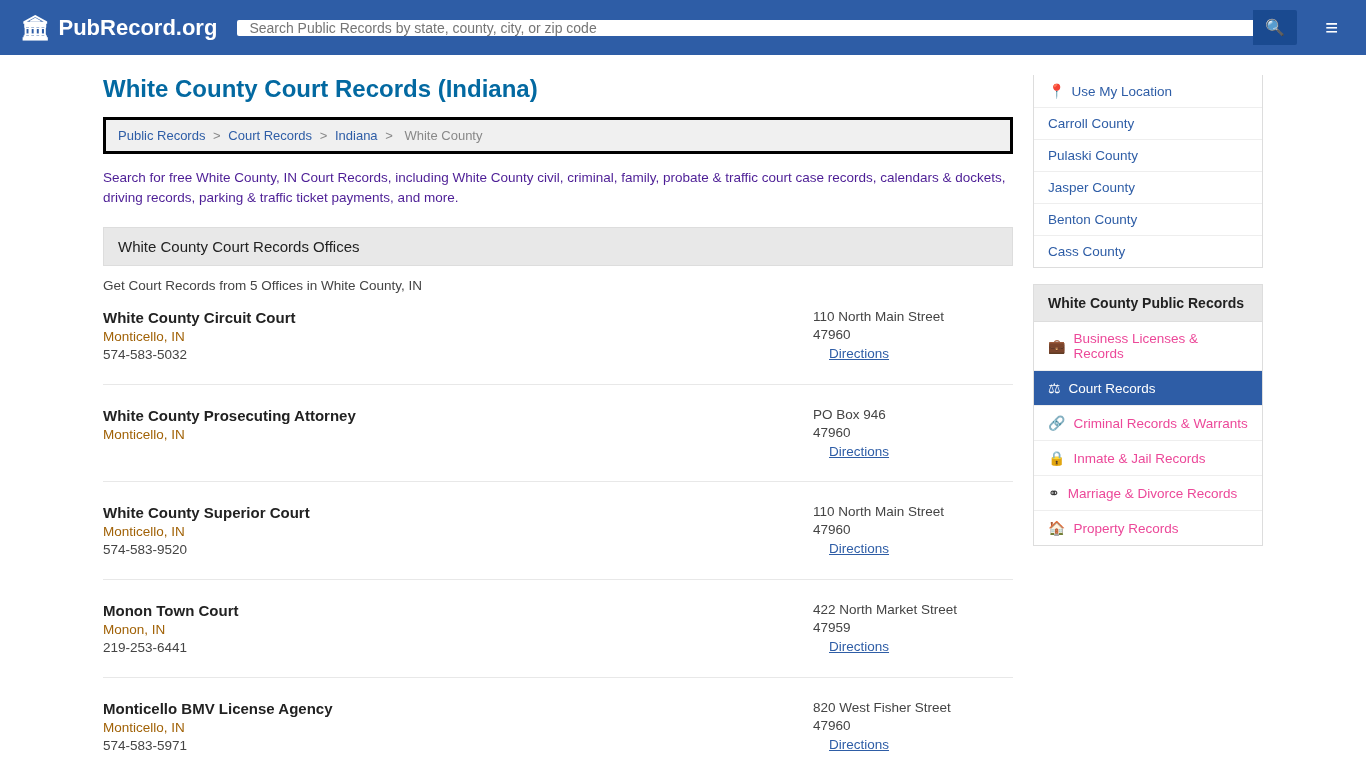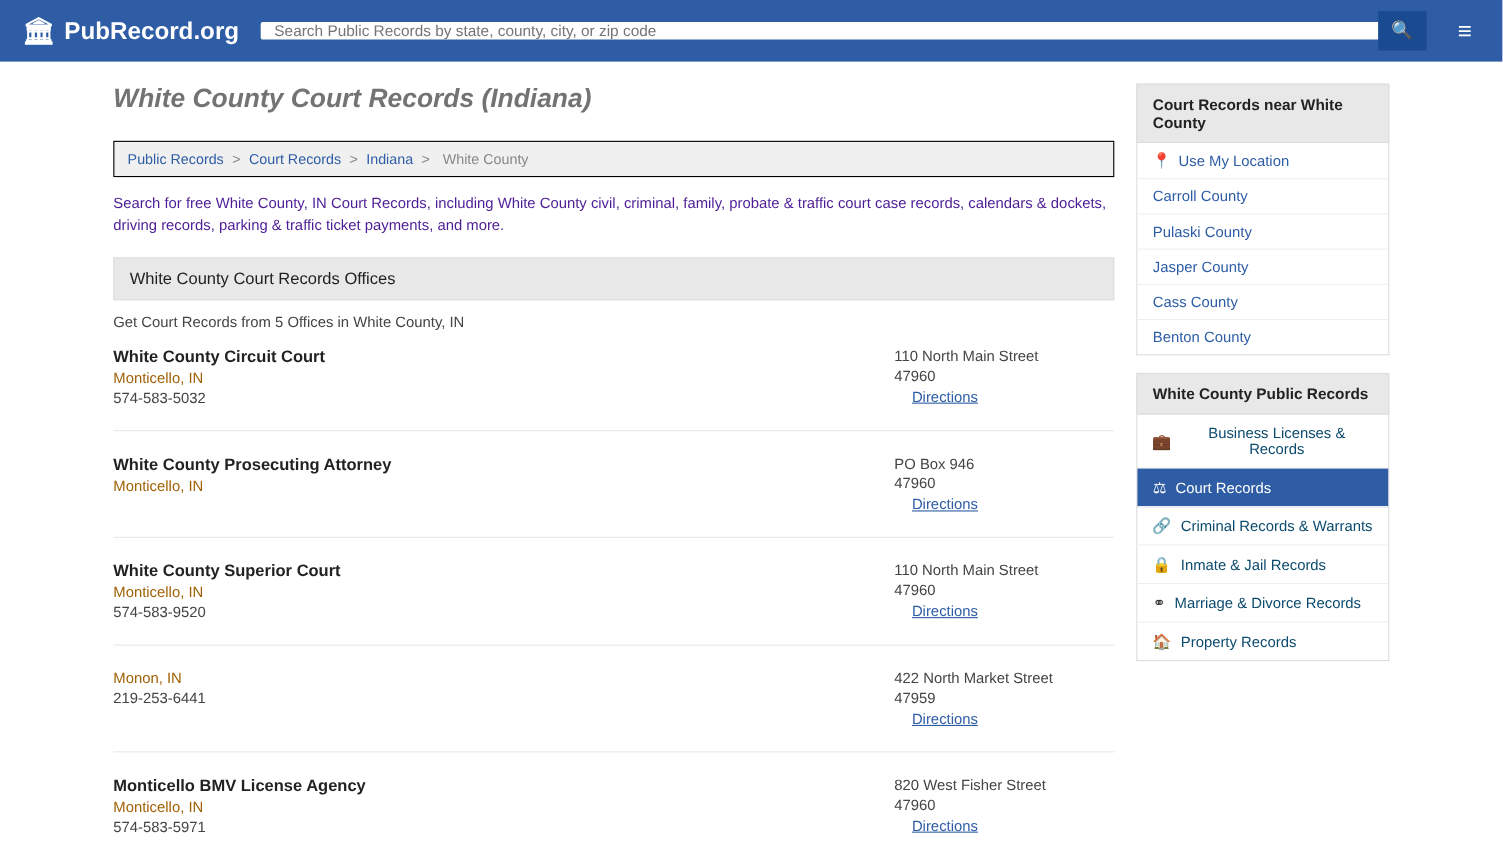--- a/index.html
+++ b/index.html
@@ -69,33 +69,32 @@
     }
     .sidebar {
       width: 230px;
       flex-shrink: 0;
     }
 
     
     .page-title {
       font-size: 24px;
       font-weight: bold;
-      color: #737373;
-      margin-bottom: 24px;
-      font-style: italic;
+      color: #0369a1;
+      margin-bottom: 14px;
     }
 
     
     .breadcrumb {
       background: #f0f0f0;
       padding: 8px 12px;
       font-size: 13px;
       color: #555;
       margin-bottom: 14px;
-      border: 1px solid #000000;
+      border: 3px solid #000000;
     }
     .breadcrumb a {
       color: #2e5da6;
       text-decoration: none;
     }
     .breadcrumb span { color: #888; margin: 0 4px; }
 
     
     .description {
       font-size: 13.5px;
@@ -222,23 +221,22 @@
     .public-records-list li {
       padding: 9px 14px;
       border-bottom: 1px solid #eee;
       font-size: 13.5px;
       display: flex;
       align-items: center;
       gap: 8px;
     }
     .public-records-list li:last-child { border-bottom: none; }
     .public-records-list li a {
-      color: #0c4a6e;
+      color: #ec4899;
       text-decoration: none;
-      text-align: center;
     }
     .public-records-list li.active {
       background: #2e5da6;
     }
     .public-records-list li.active a,
     .public-records-list li.active span {
       color: #fff;
     }
     .rec-icon { font-size: 14px; }
   </style>
@@ -321,20 +319,21 @@
         <div class="office-right">
           <div class="office-address">110 North Main Street</div>
           <div class="office-zip">47960</div>
           <a href="#" class="directions-link">Directions</a>
         </div>
       </div>
     </div>
         <div class="office-entry">
       <div class="office-row">
         <div class="office-left">
+          <div class="office-name">Monon Town Court</div>
           <div class="office-city">Monon, IN</div>
           <div class="office-phone">219-253-6441</div>
         </div>
         <div class="office-right">
           <div class="office-address">422 North Market Street</div>
           <div class="office-zip">47959</div>
           <a href="#" class="directions-link">Directions</a>
         </div>
       </div>
     </div>
@@ -352,34 +351,33 @@
         </div>
       </div>
     </div>
       </div>
 
   </div>
 
   <div class="sidebar">
 
     <div class="sidebar-nearby">
-      <div class="sidebar-section-header">Court Records near White County</div>
       <ul class="nearby-list">
         <li>
           <span class="use-my-location">
             <span class="location-icon">📍</span>
             <a href="#">Use My Location</a>
           </span>
         </li>
 
       <li><a href="#">Carroll County</a></li>
           <li><a href="#">Pulaski County</a></li>
           <li><a href="#">Jasper County</a></li>
+          <li><a href="#">Benton County</a></li>
           <li><a href="#">Cass County</a></li>
-          <li><a href="#">Benton County</a></li>
         </ul>
     </div>
 
     <div class="sidebar-public-records">
       <div class="sidebar-section-header">White County Public Records</div>
       <ul class="public-records-list">
 
       <li>
             <span class="rec-icon">💼</span>
             <a href="#">Business Licenses &amp; Records</a>

